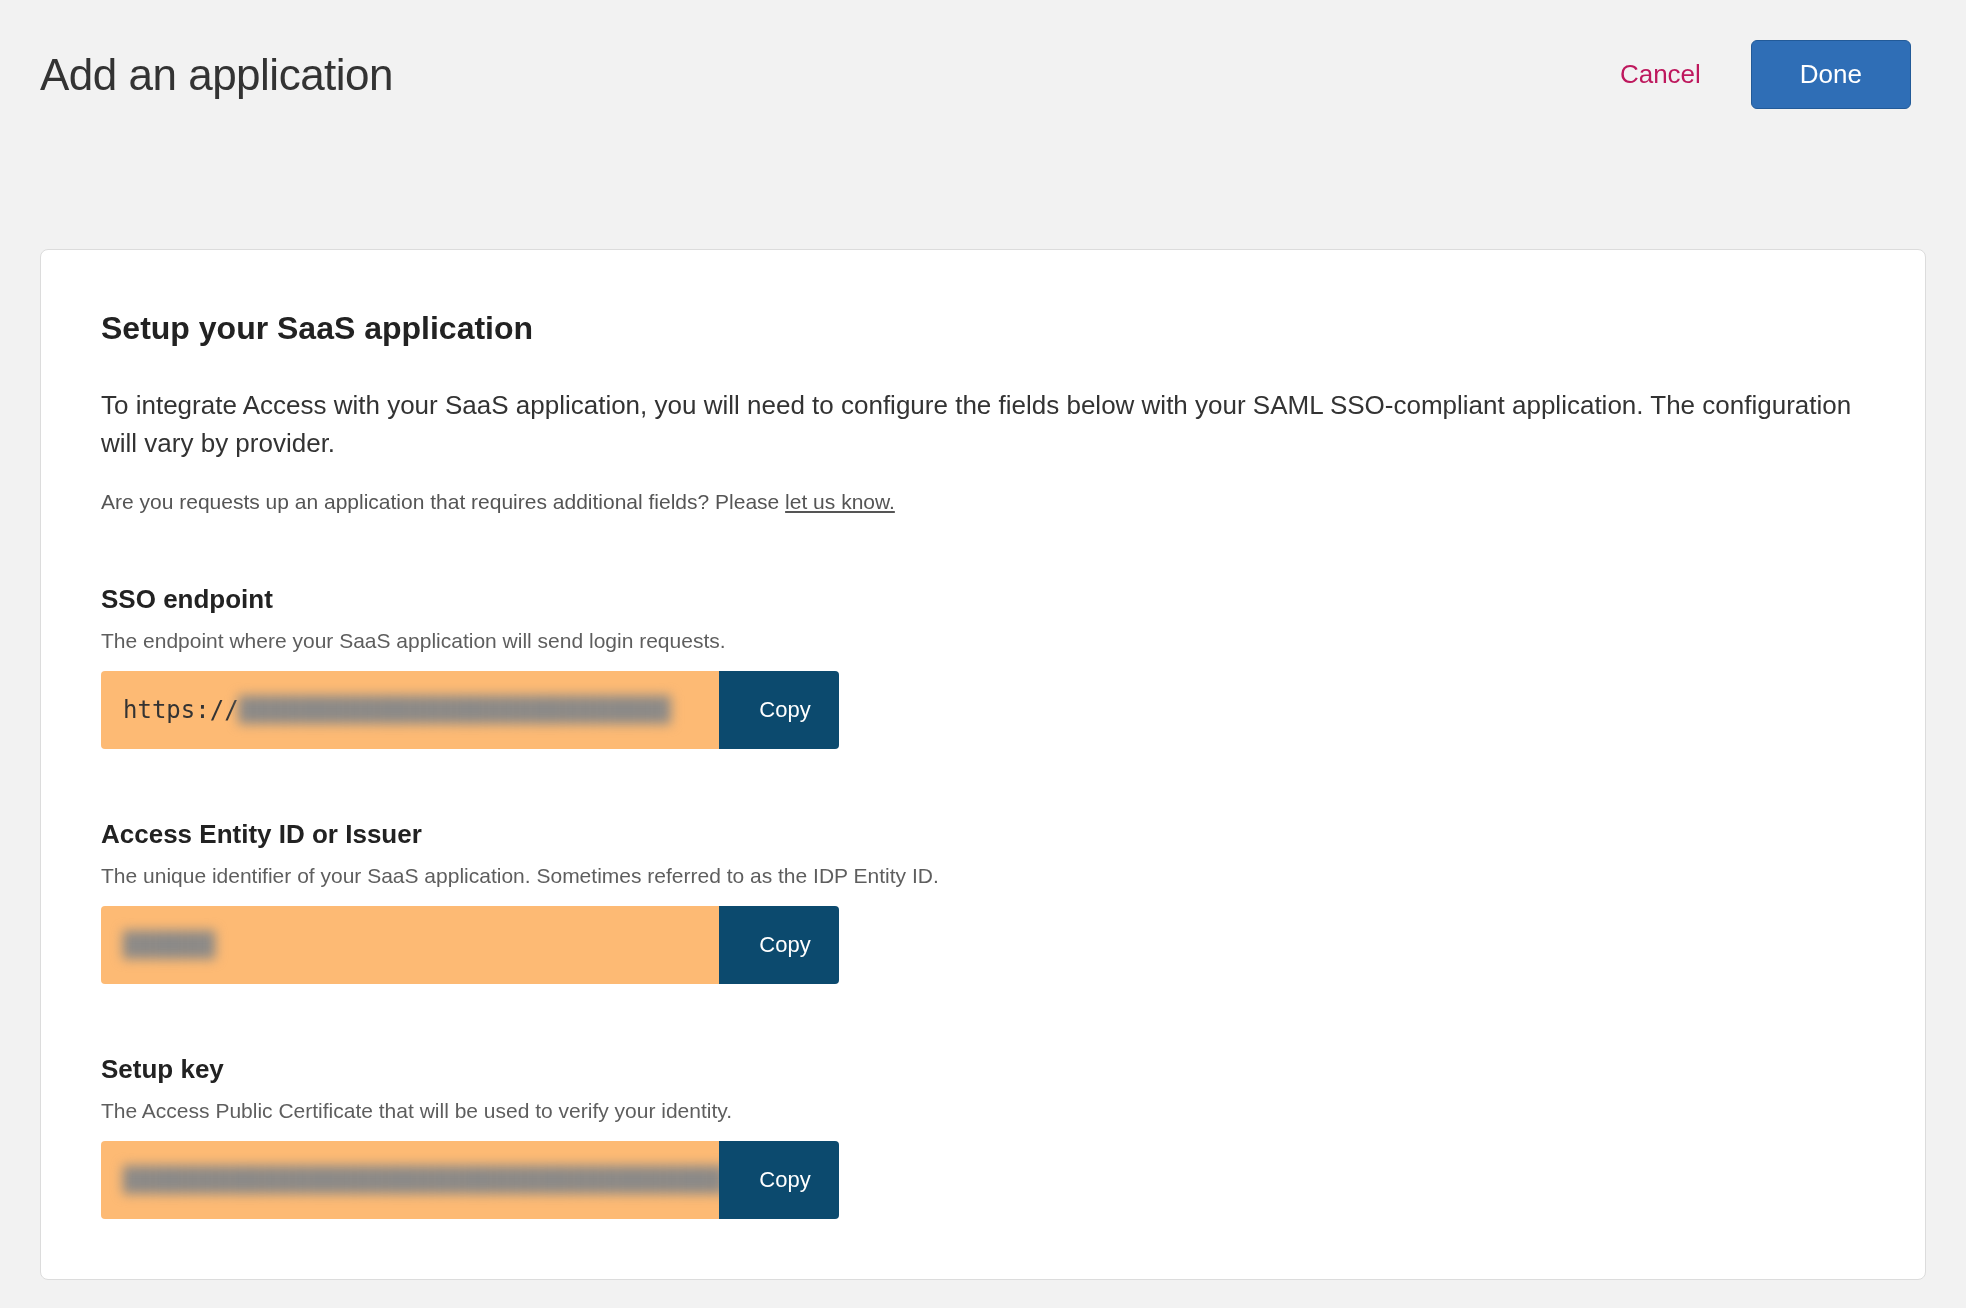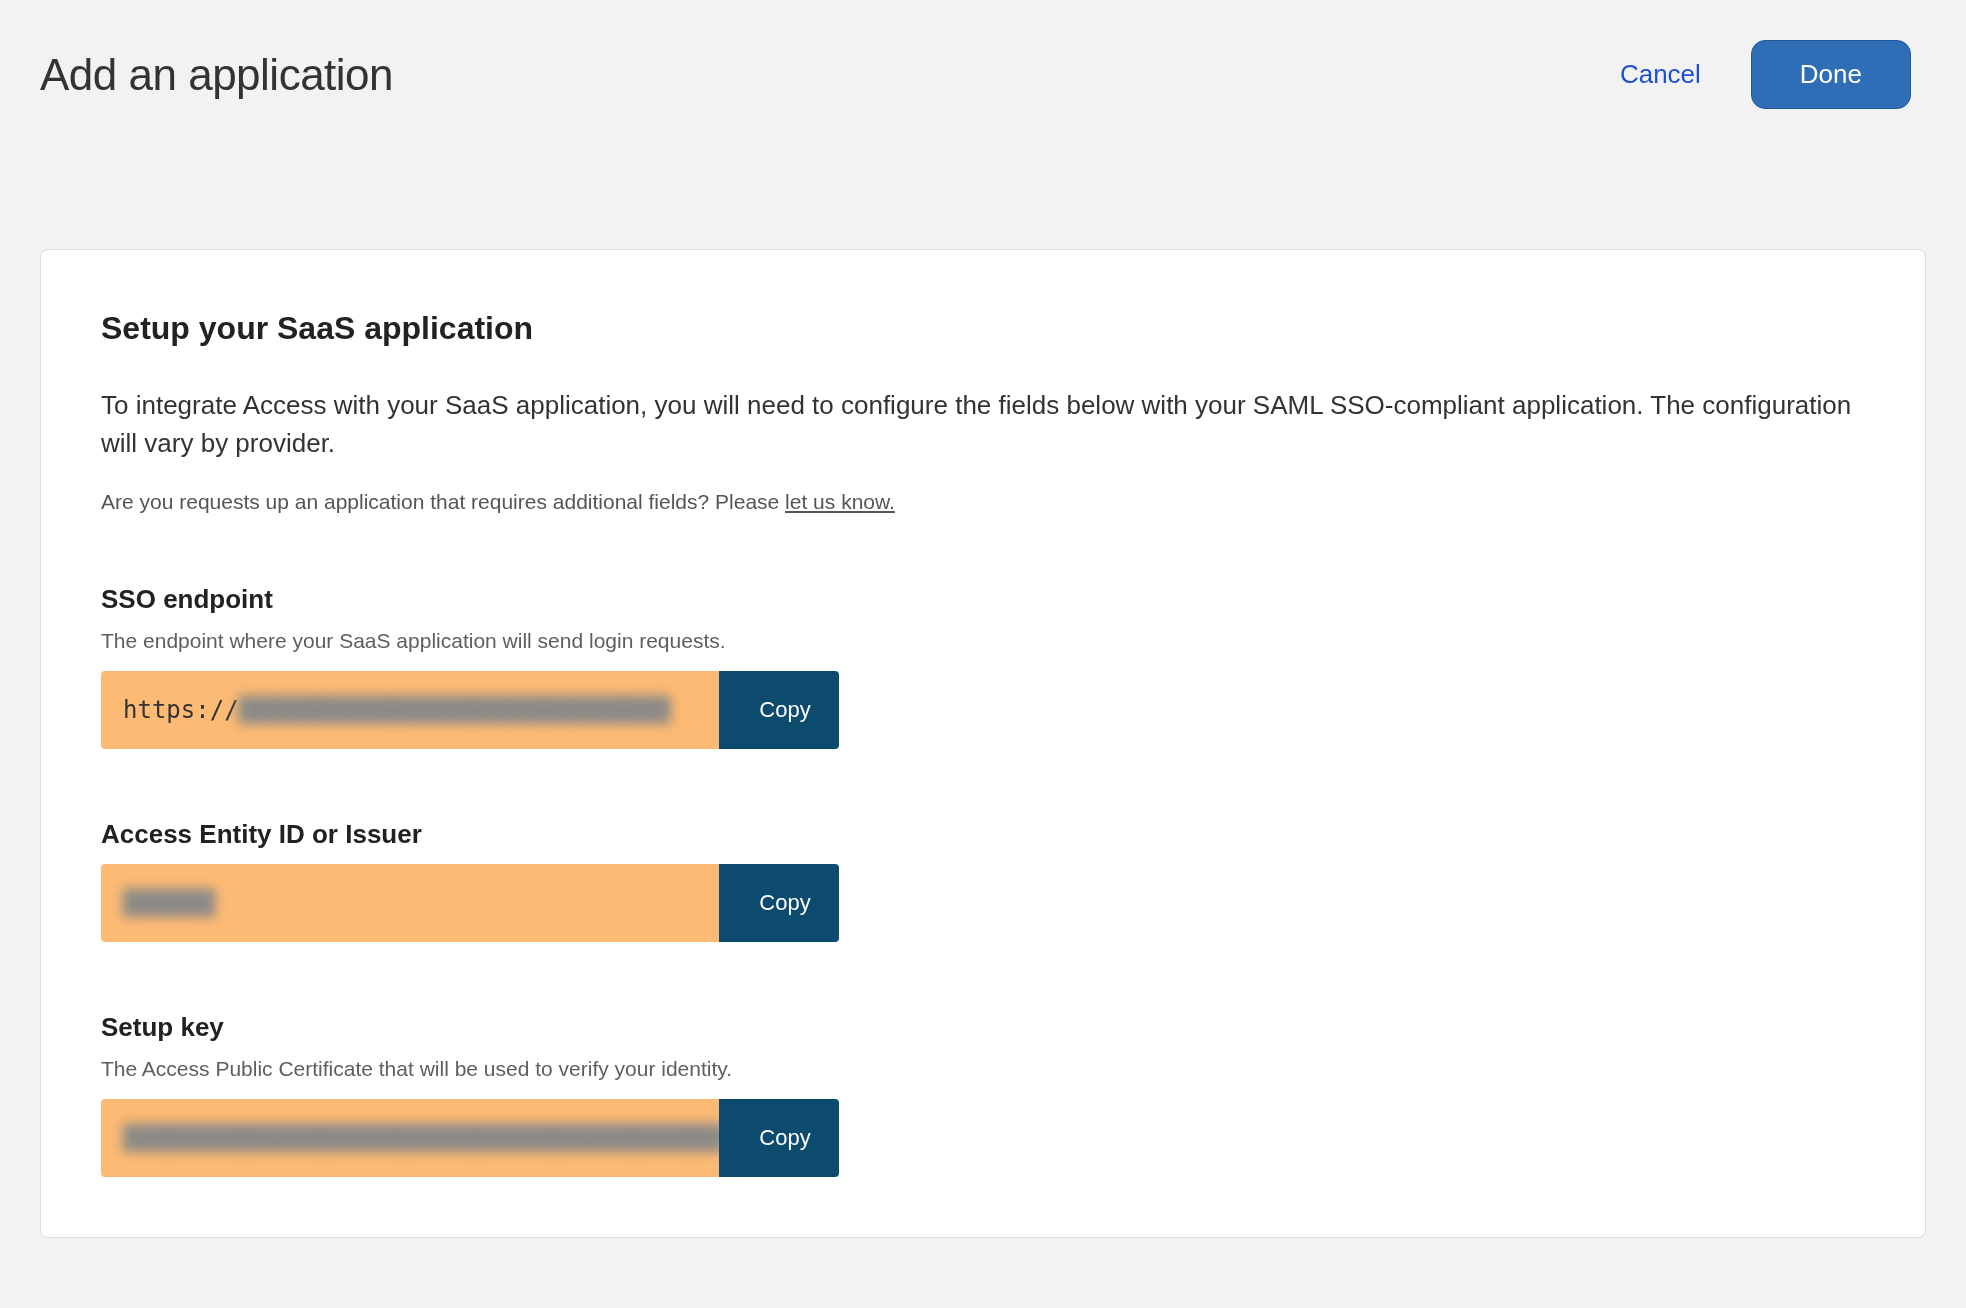--- a/index.html
+++ b/index.html
@@ -28,32 +28,32 @@
       color:#333;
       letter-spacing:-0.5px;
     }
     .top-actions {
       display:flex;
       align-items:center;
       gap:50px;
     }
     .cancel-link {
       font-size:26px;
-      color:#1d4ed8;
+      color:#be185d;
       cursor:pointer;
       user-select:none;
       margin-left:46px;
     }
     .done-btn {
       background:#2f6eb6;
       border:1px solid #225a98;
       color:#fff;
       font-size:26px;
       padding:18px 48px;
-      border-radius:14px;
+      border-radius:6px;
       cursor:pointer;
       user-select:none;
     }
     .card {
       margin:140px 40px 0 40px;
       background:#fff;
       border:1px solid #dcdcdc;
       border-radius:8px;
       padding:60px 60px 60px 60px;
     }
@@ -163,20 +163,21 @@
         <div class="copy-value">
           <span class="prefix">https://</span>
             <span class="blurred">████████████████████████████</span>
         </div>
         <div class="copy-btn">Copy</div>
       </div>
     </div>
 
     <div class="field-block">
       <div class="field-label">Access Entity ID or Issuer</div>
+      <div class="field-help">The unique identifier of your SaaS application. Sometimes referred to as the IDP Entity ID.</div>
       <div class="copy-row">
         <div class="copy-value">
           <span class="blurred">██████</span>
         </div>
         <div class="copy-btn">Copy</div>
       </div>
     </div>
 
     <div class="field-block">
       <div class="field-label">Setup key</div>

